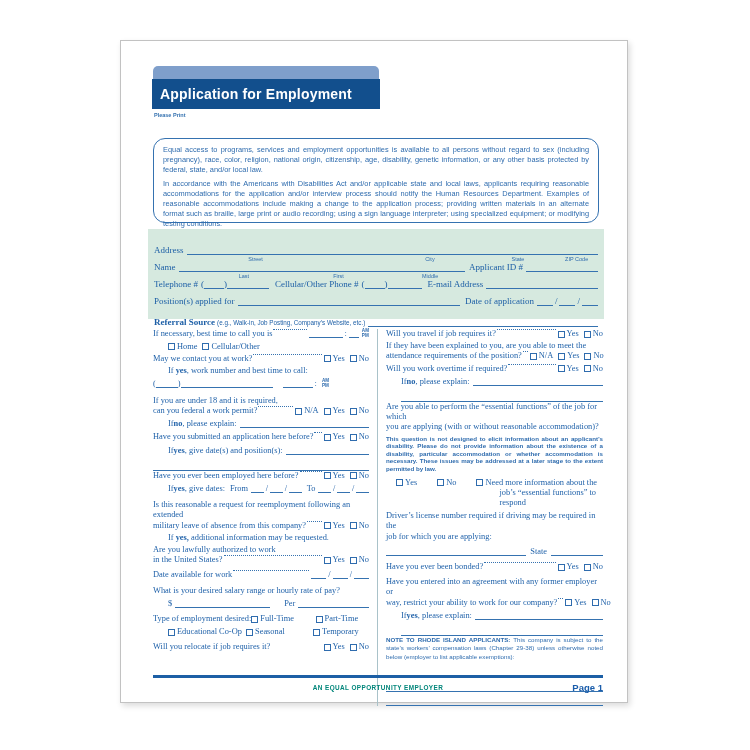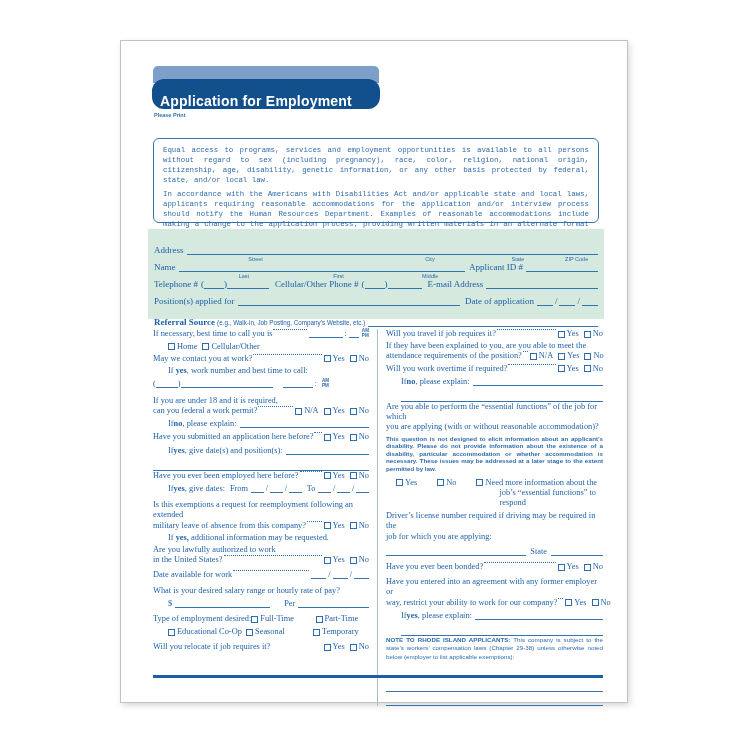--- a/index.html
+++ b/index.html
@@ -14,27 +14,27 @@
   }
   *{margin:0;padding:0;box-sizing:border-box;}
   html,body{width:750px;height:750px;background:#ffffff;font-family:var(--serif);}
   .page{position:absolute;left:120px;top:40px;width:508px;height:663px;background:#fff;
         border:1px solid #c2c2c2;box-shadow:2px 3px 6px rgba(0,0,0,.14);color:var(--blue);}
 
   
   .band{position:absolute;left:32px;top:25px;width:226px;height:17px;background:var(--blue-band);
         border-radius:5px 5px 0 0;}
   .titlebox{position:absolute;left:31px;top:38px;width:228px;height:30px;background:var(--blue-dark);
-        border-radius:12px;display:flex;align-items:flex-end;padding-left:8px;}
+        border-radius:0;display:flex;align-items:center;padding-left:8px;}
   .titlebox .t{color:#fff;font-family:var(--sans);font-weight:bold;font-size:14px;letter-spacing:.2px;}
   .pleaseprint{position:absolute;left:33px;top:71px;font-family:var(--sans);font-size:5.5px;font-weight:bold;color:var(--line);}
 
   
   .notice{position:absolute;left:32px;top:97px;width:446px;height:85px;border:1.2px solid var(--line);
-        border-radius:6px;padding:6px 9px;font-family:Liberation Mono, monospace;font-size:7.4px;line-height:10px;
+        border-radius:12px;padding:6px 9px;font-family:Liberation Sans, sans-serif;font-size:7.4px;line-height:10px;
         color:#2f6cae;text-align:justify;}
   .notice p+p{margin-top:4px;}
 
   
   .green{position:absolute;left:27px;top:188px;width:456px;height:90px;background:var(--green);
         padding:9px 6px 4px 6px;font-size:9px;color:#1d5fa6;}
   .grow{display:flex;align-items:flex-end;height:17px;white-space:nowrap;}
   .grow .lbl{padding-right:3px;}
   .wl{border-bottom:1px solid var(--line);height:9px;display:inline-block;position:relative;}
   .wl.f{flex:1;}
@@ -248,21 +248,21 @@
           <span class="wl" style="width:13px"></span>
         <span style="width:5px"></span>
           <span>To</span>
           <span style="width:3px"></span>
         <span class="wl" style="width:13px"></span>
           <span class="colon">/</span>
           <span class="wl" style="width:13px"></span>
           <span class="colon">/</span>
           <span class="wl" style="width:13px"></span>
       </div>
-      <div class="mt6">Is this exemptions a request for reemployment following an extended</div>
+      <div class="mt6">Is this reasonable a request for reemployment following an extended</div>
       <div class="q">
         <span>military leave of absence from this company?</span>
         <span class="lead"></span>
         <span class="grp">
             <span class="cb"></span>
             <span>Yes</span>
           </span>
         <span class="grp">
             <span class="cb"></span>
             <span>No</span>
@@ -450,14 +450,18 @@
       <div class="note mt8">
         <b>NOTE TO RHODE ISLAND APPLICANTS:</b><span> This company is subject to the state’s workers’ compensation laws (Chapter 29-38) unless otherwise noted below (employer to list applicable exemptions):</span>
       </div>
       <div class="fullline" style="margin-top:6px"></div>
       <div class="fullline" style="margin-top:3px"></div>
       <div class="fullline" style="margin-top:3px"></div>
     </div>
   </div>
 
   <div class="footrule"></div>
+  <div class="footrow">
+    <span class="eoe">AN EQUAL OPPORTUNITY EMPLOYER</span>
+    <span class="pagenum">Page 1</span>
+  </div>
 
 </div>
 
 </body></html>

